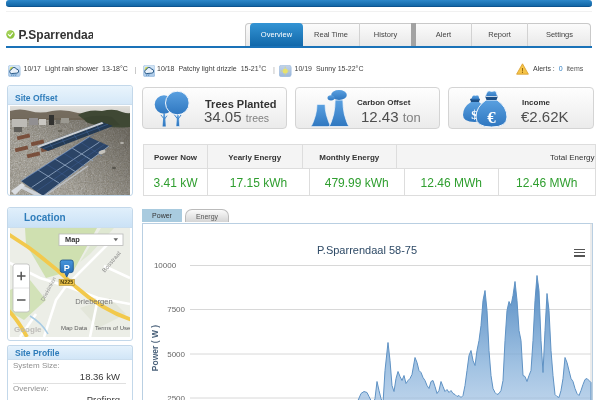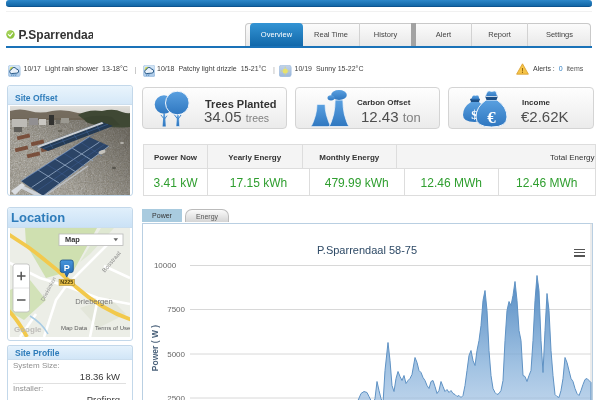--- a/index.html
+++ b/index.html
@@ -174,21 +174,21 @@
     <polygon points="1,85 12,77 15,79.5 5,89" fill="#dadde1"></polygon>
     <line x1="36" y1="89" x2="78" y2="60" stroke="#bcc0c5" stroke-width="1.3"></line>
     <ellipse cx="92" cy="46" rx="3.6" ry="1.9" fill="#c4c2bc" transform="rotate(-20 92 46)"></ellipse>
     <ellipse cx="104" cy="62" rx="2" ry="1.2" fill="#57554e"></ellipse>
     <ellipse cx="112" cy="37" rx="2" ry="1.1" fill="#b7b5ae"></ellipse>
     <ellipse cx="50" cy="25" rx="2.4" ry="1.2" fill="#6e6a60"></ellipse>
   </svg>
 </div>
 
 <div class="abs" style="left:7px;top:206.8px;width:126px;height:134px;border:1px solid #c3d8ea;border-radius:3px;background:#fff;">
-  <div style="height:20px;background:linear-gradient(#e0effb,#cbe2f6);border-bottom:1px solid #cbdeee;border-radius:3px 3px 0 0;font-size:13px;font-weight:bold;color:#2e7cba;line-height:20px;padding-left:3px;">Location</div>
+  <div style="height:20px;background:linear-gradient(#e0effb,#cbe2f6);border-bottom:1px solid #cbdeee;border-radius:3px 3px 0 0;font-size:10px;font-weight:bold;color:#2e7cba;line-height:20px;padding-left:16px;">Location</div>
   <svg width="120" height="109" viewBox="0 0 120 109" style="margin:0.5px 0 0 2px;">
     <rect width="120" height="109" fill="#eceee7"></rect>
     <polygon points="15,0 87,0 64,42 36,50 16,16" fill="#cfe0b0"></polygon>
     <polygon points="91,0 104,0 80,26 70,34" fill="#dfe8d2"></polygon>
     <polygon points="0,62 20,52 36,72 14,92 0,84" fill="#d2e2b8"></polygon>
     <polygon points="70,80 100,70 116,86 88,100" fill="#e3e6da"></polygon>
     <g stroke="#fff" stroke-width="2.6" fill="none">
       <path d="M-2 34 L30 50 L56 58"></path>
       <path d="M34 109 L46 72 L56 58 L98 16"></path>
       <path d="M56 58 L88 70 L120 76"></path>
@@ -228,21 +228,21 @@
     <text x="51" y="101.5" font-size="6" fill="#5a5a5a" font-family="Liberation Sans">Map Data</text>
     <text x="85" y="101.5" font-size="6" fill="#5a5a5a" font-family="Liberation Sans">Terms of Use</text>
   </svg>
 </div>
 
 <div class="abs" style="left:7px;top:344.5px;width:126px;height:56px;border:1px solid #c3d8ea;border-radius:3px 3px 0 0;border-bottom:none;background:#fff;">
   <div style="height:14px;background:linear-gradient(#e5f2fc,#d2e6f7);border-bottom:1px solid #cbdeee;border-radius:3px 3px 0 0;font-size:8.5px;font-weight:bold;color:#2e7cba;line-height:14px;padding-left:7px;">Site Profile</div>
   <div style="padding:1px 6px 0 5px;">
     <div style="font-size:8px;color:#909090;line-height:9px;">System Size:</div>
     <div style="font-size:9.5px;color:#3a3a3a;text-align:right;line-height:10px;padding:2px 6px 1px 0;border-bottom:1px solid #e0e0e0;">18.36 kW</div>
-    <div style="font-size:8px;color:#909090;line-height:9px;">Installer:</div>
+    <div style="font-size:8px;color:#909090;line-height:9px;">Overview:</div>
     <div style="font-size:9.5px;color:#3a3a3a;text-align:right;line-height:10px;padding:2px 6px 0 0;">Profinrg</div>
   </div>
 </div>
 
 <div class="abs" style="left:142px;top:86.5px;width:145px;height:42.5px;border:1px solid #d4d4d4;border-radius:4px;background:linear-gradient(#fefefe,#ebebeb);"></div>
 <div class="abs" style="left:295px;top:86.5px;width:145px;height:42.5px;border:1px solid #d4d4d4;border-radius:4px;background:linear-gradient(#fefefe,#ebebeb);"></div>
 <div class="abs" style="left:448px;top:86.5px;width:146px;height:42.5px;border:1px solid #d4d4d4;border-radius:4px;background:linear-gradient(#fefefe,#ebebeb);"></div>
 
 <svg class="abs" style="left:152px;top:90px;" width="42" height="38" viewBox="0 0 42 38">
   <defs>

